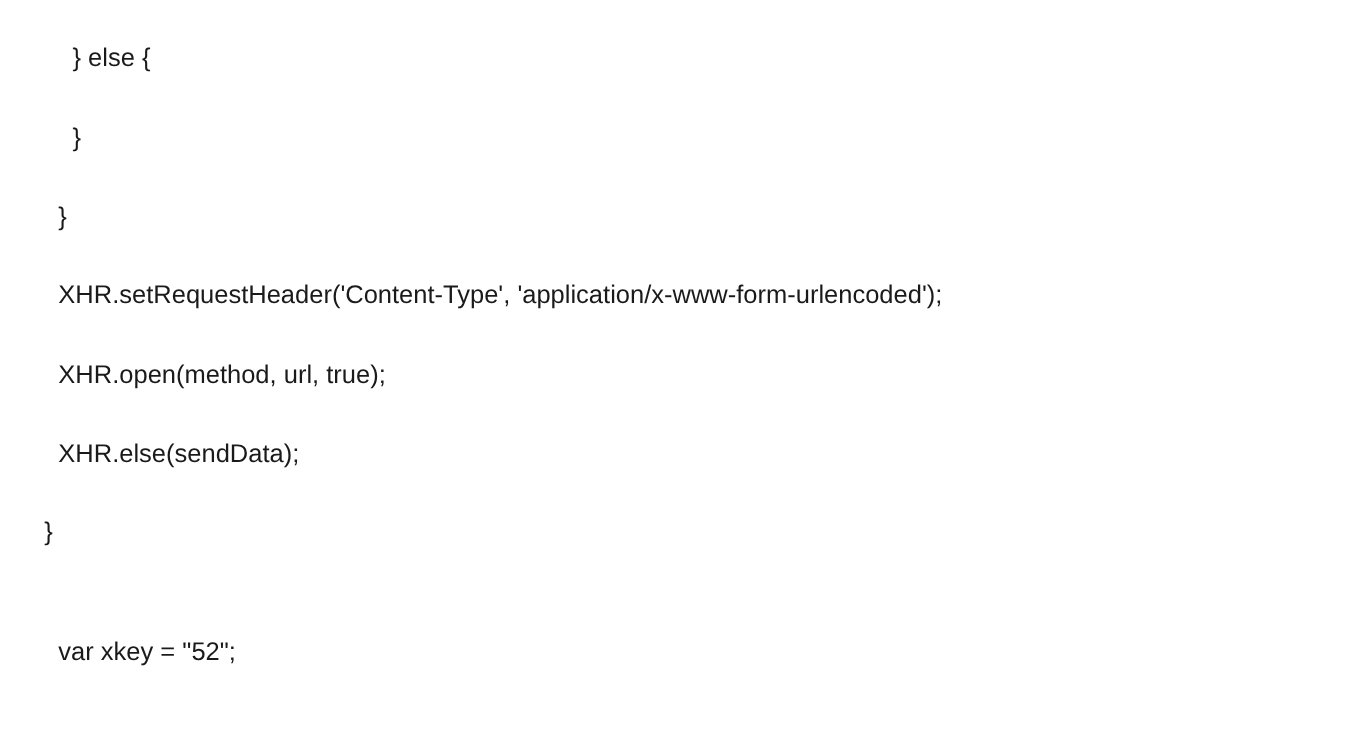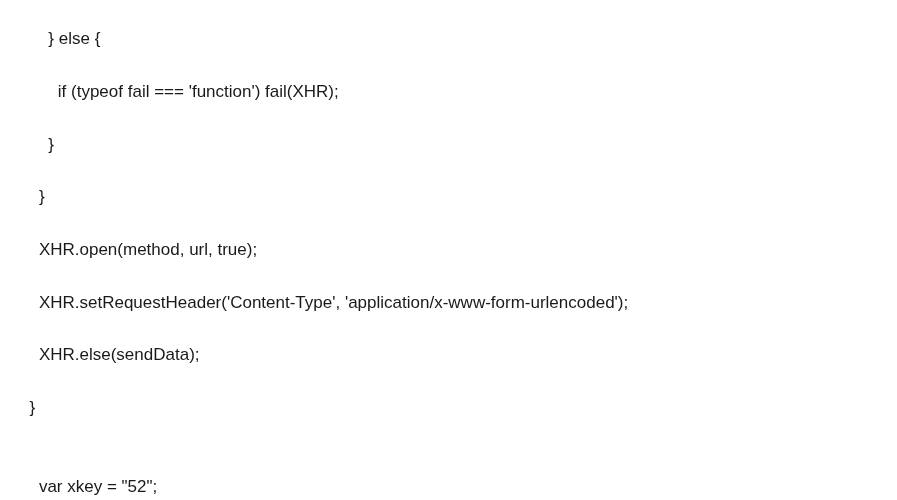--- a/index.html
+++ b/index.html
@@ -27,25 +27,24 @@
     }
     .code-line {
       white-space: pre;
     }
   </style>
 </head>
 <body>
 
 <div class="code-container">
 <div class="code-line">      } else {</div>
-<div class="code-line">        if (typeof fail === 'function') fail(XHR);</div>
 <div class="code-line">      }</div>
 <div class="code-line">    }</div>
+<div class="code-line">    XHR.setRequestHeader('Content-Type', 'application/x-www-form-urlencoded');</div>
 <div class="code-line">    XHR.open(method, url, true);</div>
-<div class="code-line">    XHR.setRequestHeader('Content-Type', 'application/x-www-form-urlencoded');</div>
 <div class="code-line">    XHR.else(sendData);</div>
 <div class="code-line">  }</div>
 <div class="code-line"></div>
 <div class="code-line">    var xkey = "52";</div>
 
 
 
 
 
 

